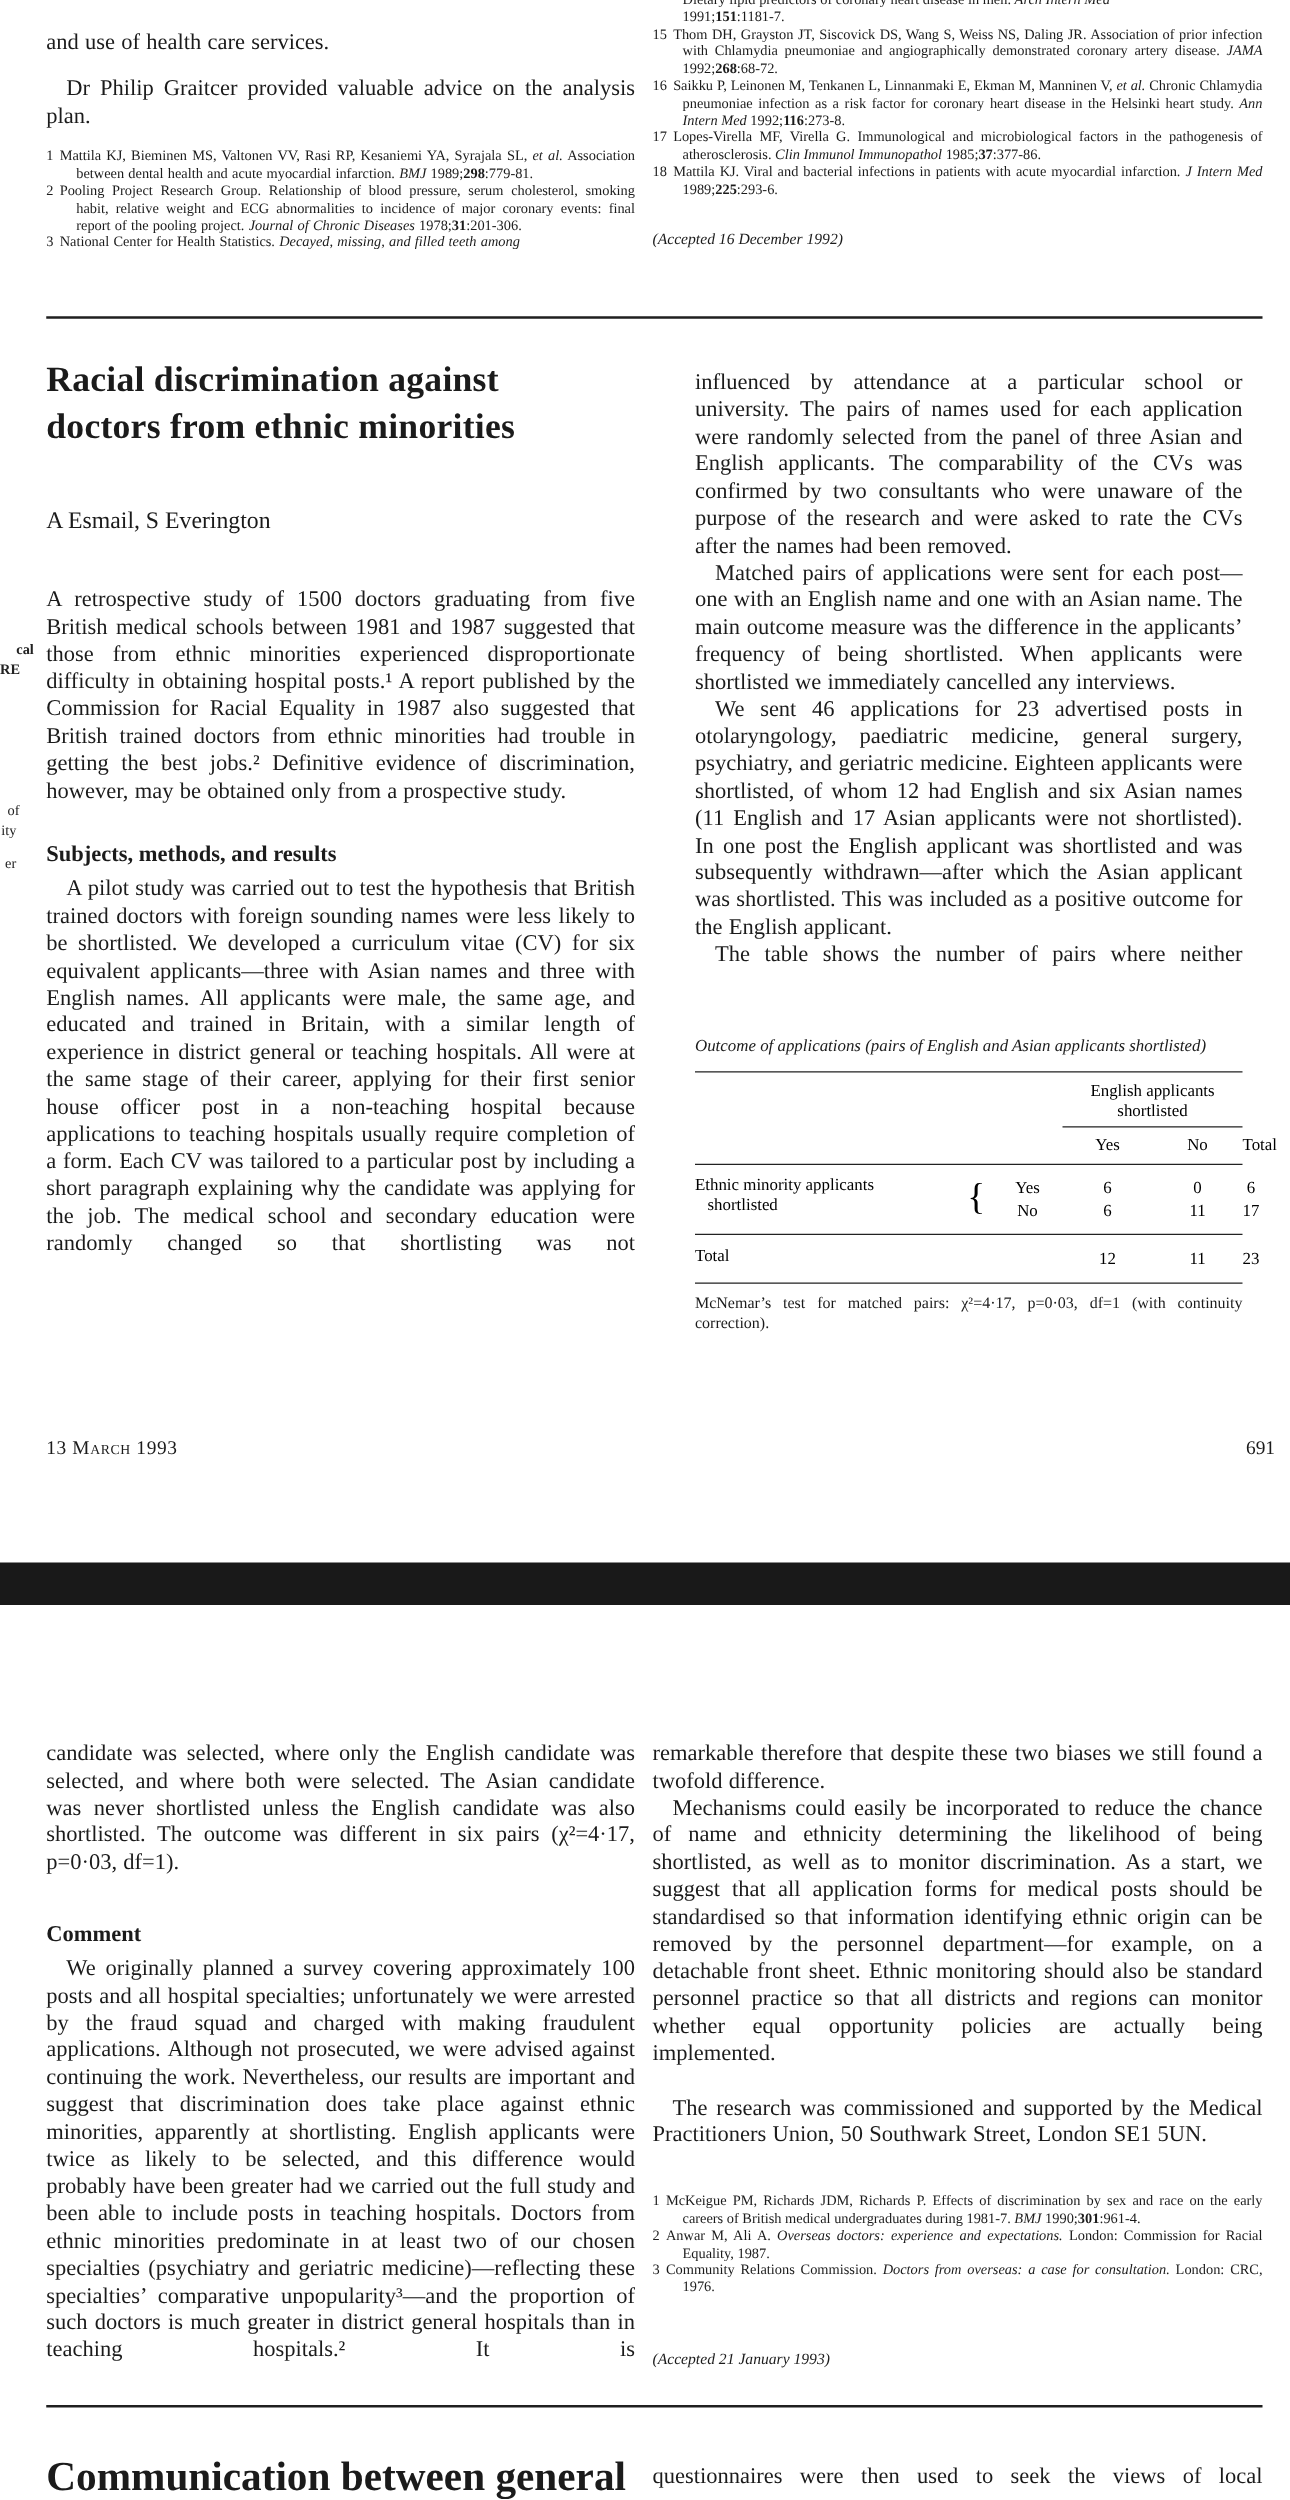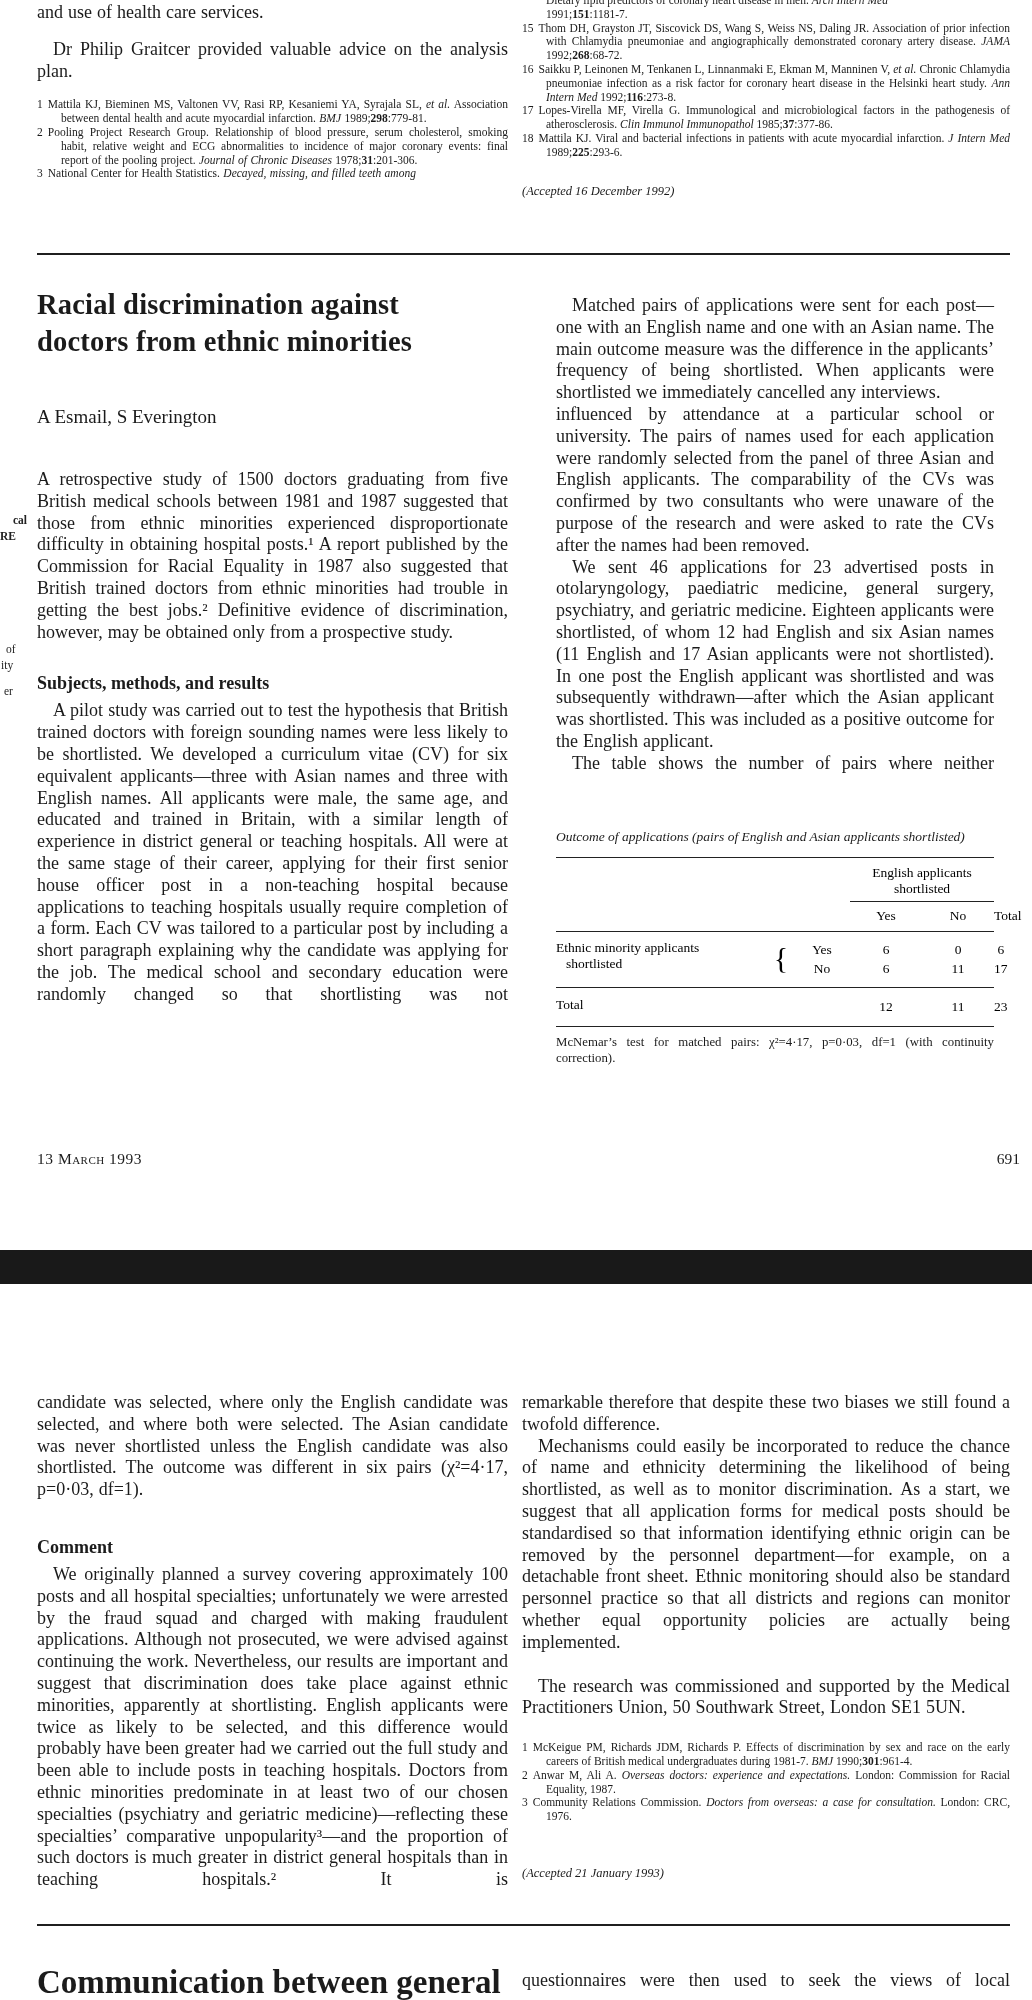--- a/index.html
+++ b/index.html
@@ -28,21 +28,21 @@
   
   .body-text { font-size:18px; line-height:21.8px; word-spacing:0.5px; }
   .indent { text-indent:16px; }
   .cont-para { text-align-last:justify; }
   .refs { font-size:11.5px; line-height:13.8px; margin-top:16px; }
   .ref { padding-left:24px; text-indent:-24px; text-align:justify; margin:0; }
   .ref-num { margin-right:5px; }
   .ref-cont { text-indent:0; margin-top:-6px; }
   .accepted { font-style:italic; font-size:12.5px; margin-top:24px; text-align:left; }
 
-  .top-left-pad { padding-top:2px; }
+  .top-left-pad { padding-top:23px; }
   .ack { margin-top:15px; }
 
   .article-title {
     font-size:28.5px; font-weight:700; line-height:37px; max-width:430px;
     margin-top:31px; letter-spacing:0.2px; text-align:left;
   }
   .authors { font-size:19px; margin-top:46px; text-align:left; }
   .abstract { margin-top:41px; }
   .subhead { font-size:18px; font-weight:700; margin:30px 0 6px; text-align:left; }
   .art-right { padding-top:40px; }
@@ -136,22 +136,22 @@
 
   <div class="sec-article cols">
     <div class="col-l">
       <h1 class="article-title">Racial discrimination against doctors from ethnic minorities</h1>
       <p class="authors">A Esmail, S Everington</p>
       <p class="abstract body-text">A retrospective study of 1500 doctors graduating from five British medical schools between 1981 and 1987 suggested that those from ethnic minorities experienced disproportionate difficulty in obtaining hospital posts.¹ A report published by the Commission for Racial Equality in 1987 also suggested that British trained doctors from ethnic minorities had trouble in getting the best jobs.² Definitive evidence of discrimination, however, may be obtained only from a prospective study.</p>
       <h3 class="subhead">Subjects, methods, and results</h3>
       <p class="body-text indent cont-para">A pilot study was carried out to test the hypothesis that British trained doctors with foreign sounding names were less likely to be shortlisted. We developed a curriculum vitae (CV) for six equivalent applicants—three with Asian names and three with English names. All applicants were male, the same age, and educated and trained in Britain, with a similar length of experience in district general or teaching hospitals. All were at the same stage of their career, applying for their first senior house officer post in a non-teaching hospital because applications to teaching hospitals usually require completion of a form. Each CV was tailored to a particular post by including a short paragraph explaining why the candidate was applying for the job. The medical school and secondary education were randomly changed so that shortlisting was not</p>
     </div>
     <div class="col-r art-right">
+      <p class="body-text">influenced by attendance at a particular school or university. The pairs of names used for each application were randomly selected from the panel of three Asian and English applicants. The comparability of the CVs was confirmed by two consultants who were unaware of the purpose of the research and were asked to rate the CVs after the names had been removed.</p>
       <p class="body-text indent">Matched pairs of applications were sent for each post—one with an English name and one with an Asian name. The main outcome measure was the difference in the applicants’ frequency of being shortlisted. When applicants were shortlisted we immediately cancelled any interviews.</p>
-      <p class="body-text">influenced by attendance at a particular school or university. The pairs of names used for each application were randomly selected from the panel of three Asian and English applicants. The comparability of the CVs was confirmed by two consultants who were unaware of the purpose of the research and were asked to rate the CVs after the names had been removed.</p>
       <p class="body-text indent">We sent 46 applications for 23 advertised posts in otolaryngology, paediatric medicine, general surgery, psychiatry, and geriatric medicine. Eighteen applicants were shortlisted, of whom 12 had English and six Asian names (11 English and 17 Asian applicants were not shortlisted). In one post the English applicant was shortlisted and was subsequently withdrawn—after which the Asian applicant was shortlisted. This was included as a positive outcome for the English applicant.</p>
       <p class="body-text indent cont-para">The table shows the number of pairs where neither</p>
 
       <p class="tbl-caption">Outcome of applications (pairs of English and Asian applicants shortlisted)</p>
       <div class="otable">
         <div class="t-grid">
           <div class="tg-spacer"></div>
           <div class="t-group">English applicants shortlisted</div>
           <div></div>
         </div>
@@ -197,21 +197,21 @@
   <div class="sec-page2 cols">
     <div class="col-l">
       <p class="body-text">candidate was selected, where only the English candidate was selected, and where both were selected. The Asian candidate was never shortlisted unless the English candidate was also shortlisted. The outcome was different in six pairs (χ²=4·17, p=0·03, df=1).</p>
       <h3 class="subhead" style="margin-top:36px">Comment</h3>
       <p class="body-text indent cont-para">We originally planned a survey covering approximately 100 posts and all hospital specialties; unfortunately we were arrested by the fraud squad and charged with making fraudulent applications. Although not prosecuted, we were advised against continuing the work. Nevertheless, our results are important and suggest that discrimination does take place against ethnic minorities, apparently at shortlisting. English applicants were twice as likely to be selected, and this difference would probably have been greater had we carried out the full study and been able to include posts in teaching hospitals. Doctors from ethnic minorities predominate in at least two of our chosen specialties (psychiatry and geriatric medicine)—reflecting these specialties’ comparative unpopularity³—and the proportion of such doctors is much greater in district general hospitals than in teaching hospitals.² It is</p>
     </div>
     <div class="col-r">
       <p class="body-text">remarkable therefore that despite these two biases we still found a twofold difference.</p>
       <p class="body-text indent">Mechanisms could easily be incorporated to reduce the chance of name and ethnicity determining the likelihood of being shortlisted, as well as to monitor discrimination. As a start, we suggest that all application forms for medical posts should be standardised so that information identifying ethnic origin can be removed by the personnel department—for example, on a detachable front sheet. Ethnic monitoring should also be standard personnel practice so that all districts and regions can monitor whether equal opportunity policies are actually being implemented.</p>
       <p class="body-text indent funding">The research was commissioned and supported by the Medical Practitioners Union, 50 Southwark Street, London SE1 5UN.</p>
-      <div class="refs" style="margin-top:22px">
+      <div class="refs" style="margin-top:36px">
         <p class="ref">
           <span class="ref-num">1</span><span><span>McKeigue PM, Richards JDM, Richards P. Effects of discrimination by sex and race on the early careers of British medical undergraduates during 1981-7. </span><span style="font-style: italic;">BMJ</span><span> 1990;</span><span style="font-weight: bold;">301</span><span>:961-4.</span></span>
         </p>
         <p class="ref">
           <span class="ref-num">2</span><span><span>Anwar M, Ali A. </span><span style="font-style: italic;">Overseas doctors: experience and expectations.</span><span> London: Commission for Racial Equality, 1987.</span></span>
         </p>
         <p class="ref">
           <span class="ref-num">3</span><span><span>Community Relations Commission. </span><span style="font-style: italic;">Doctors from overseas: a case for consultation.</span><span> London: CRC, 1976.</span></span>
         </p>
       </div>

